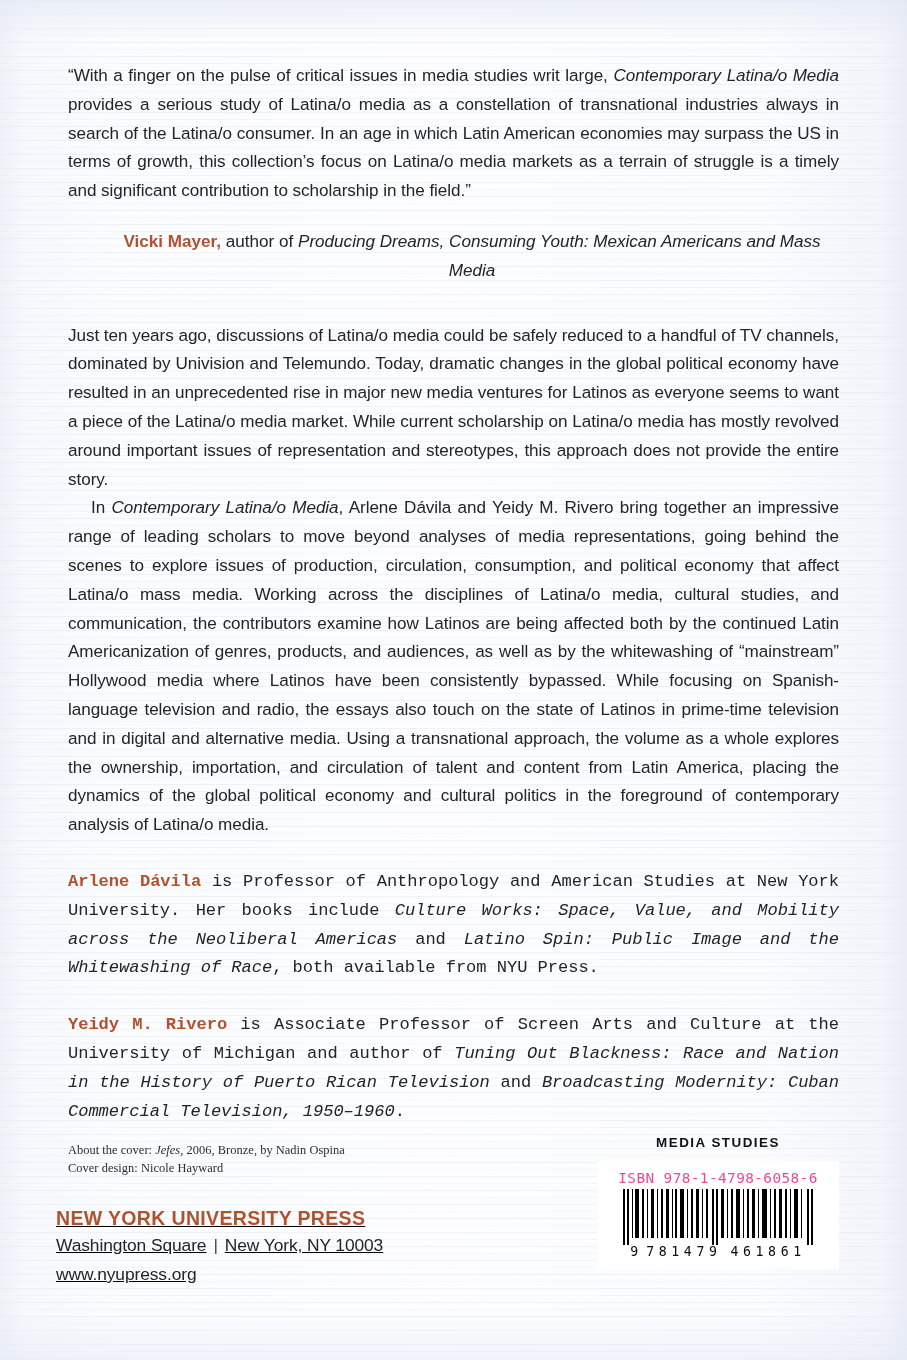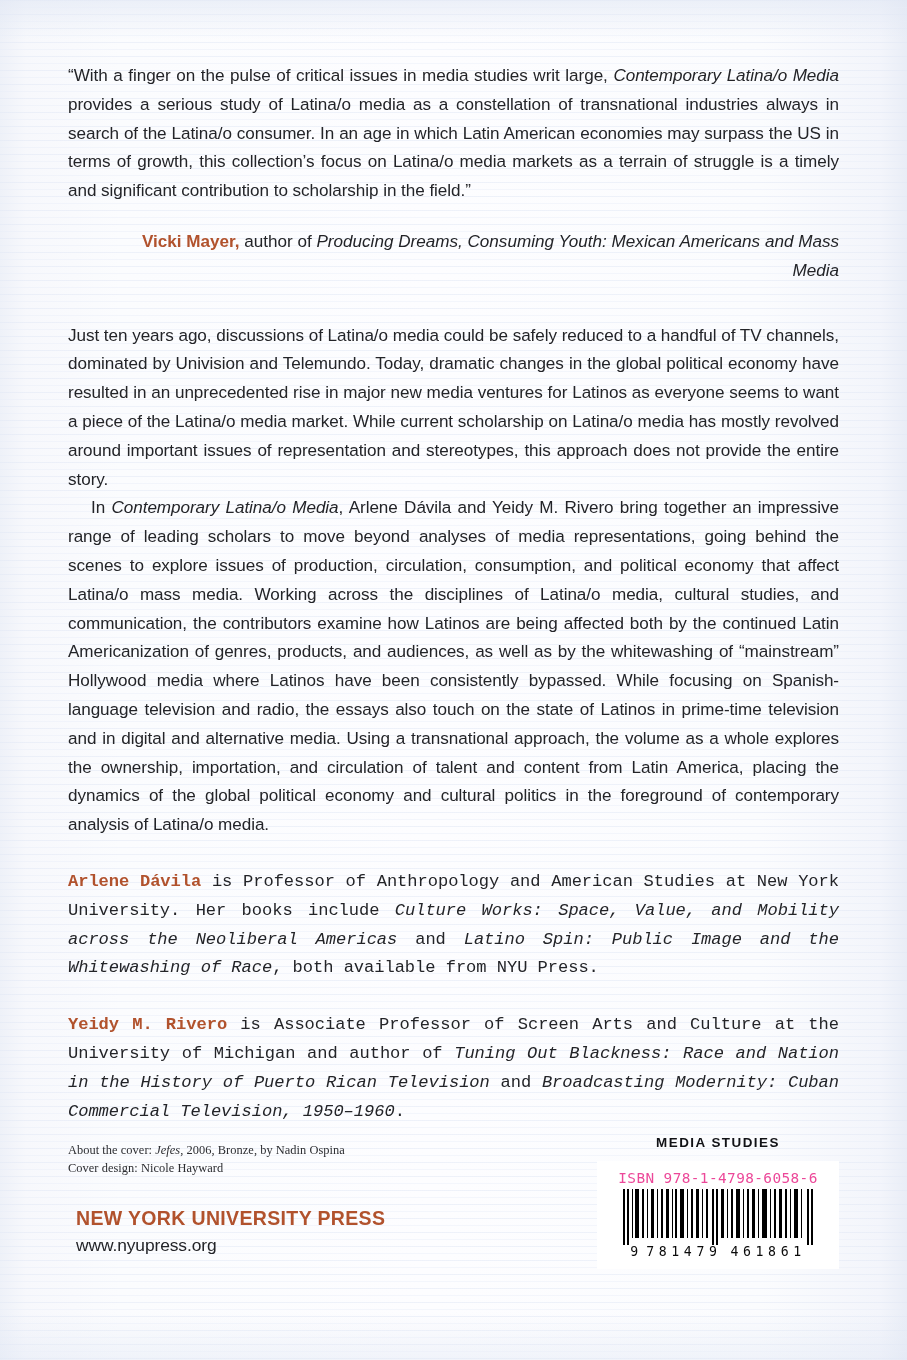--- a/index.html
+++ b/index.html
@@ -80,21 +80,21 @@
     padding-top: 62px;
   }
   em, .it { font-style: italic; }
 
   .attribution {
     margin: 22px 0 0 0;
     padding-left: 37px;
     font-size: 17.1px;
     line-height: 28.8px;
     color: #232428;
-    text-align: right;
+    text-align: center;
   }
   .accent-bold {
     color: #b1522d;
     font-weight: bold;
   }
 
   .bodytext.first { margin-top: 36px; }
   .indent::before {
     content: "";
     display: inline-block;
@@ -118,22 +118,23 @@
     left: 68px;
     top: 6px;
     font-size: 12.4px;
     line-height: 18px;
     color: #2b2c30;
     letter-spacing: 0.05px;
     font-family: Liberation Serif, serif;
   }
   .press-block {
     position: absolute;
-    left: 76px;
+    left: 56px;
     top: 70px;
+    text-decoration: underline;
   }
   .press-name {
     color: #b1522d;
     font-weight: bold;
     font-size: 19.5px;
     letter-spacing: 0.35px;
     line-height: 26px;
   }
   .press-addr, .press-url {
     color: #232428;
@@ -224,20 +225,21 @@
 
   <div class="footer">
 
     <div class="cover-credits">
       <div><span>About the cover: </span><em class="it">Jefes</em><span>, 2006, Bronze, by Nadin Ospina</span></div>
       <div>Cover design: Nicole Hayward</div>
     </div>
 
     <div class="press-block">
       <div class="press-name">NEW YORK UNIVERSITY PRESS</div>
+      <div class="press-addr"><span>Washington Square</span><span class="press-sep">|</span><span>New York, NY 10003</span></div>
       <div class="press-url">www.nyupress.org</div>
     </div>
 
     <div class="subject-line">MEDIA STUDIES</div>
 
     <div class="barcode-box">
       <div class="isbn-text">ISBN 978-1-4798-6058-6</div>
       <div class="barcode-wrap">
         <svg class="barcode-svg" width="206" height="56" viewBox="0 0 206 56">
           <rect x="0" y="0" width="206" height="56" fill="#ffffff"></rect>

